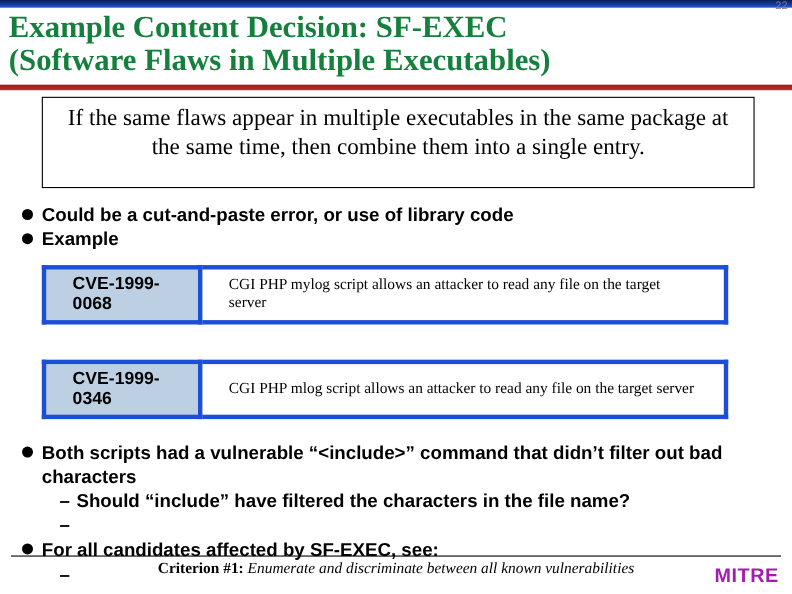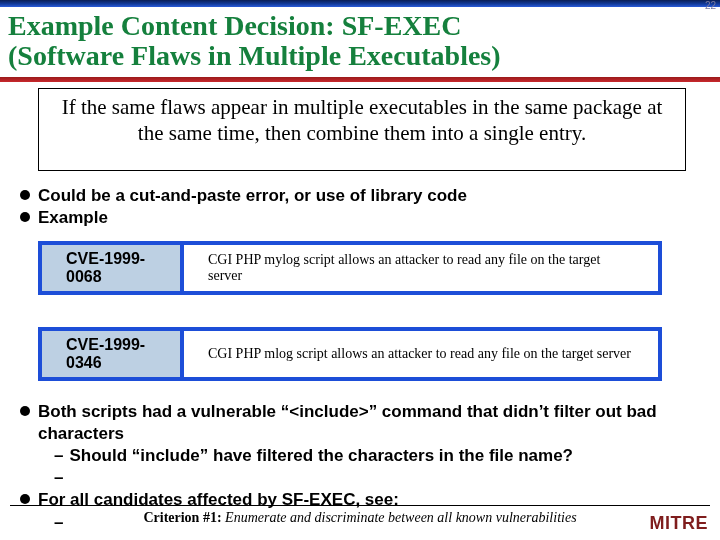--- a/index.html
+++ b/index.html
@@ -21,21 +21,21 @@
   .cve-table td { border: 4px solid #1d4ed8; padding: 5px 24px; font-size: 14px; }
   .cve-table td.id { background: #bdd0e3; font-weight: bold; font-family: Arial, sans-serif; font-size: 16px; width: 142px; }
   .cve-table td.desc { font-family: "Times New Roman", serif; }
   .cve-gap { height: 10px; }
   .footer { position: absolute; bottom: 6px; left: 0; right: 0; }
   .footer-line { border-top: 1px solid #000; margin: 0 10px 4px 10px; }
   .footer-row { display: flex; justify-content: center; position: relative; height: 24px; }
   .criterion { font-size: 14px; font-family: "Times New Roman", serif; }
   .criterion .lead { font-weight: bold; }
   .criterion .rest { font-style: italic; }
-  .logo { position: absolute; right: 12px; bottom: 0; font-family: Arial, sans-serif; font-weight: bold; font-size: 18px; letter-spacing: 0.5px; color: #7f1d1d; }
+  .logo { position: absolute; right: 12px; bottom: 0; font-family: Arial, sans-serif; font-weight: bold; font-size: 18px; letter-spacing: 0.5px; color: #a21caf; }
 </style>
 </head>
 <body>
 
 <div class="slide">
   <div class="pagenum">22</div>
   <div class="title-band"></div>
   <div class="title">
     <span>Example Content Decision: SF-EXEC</span><br>
     <span>(Software Flaws in Multiple Executables)</span>

